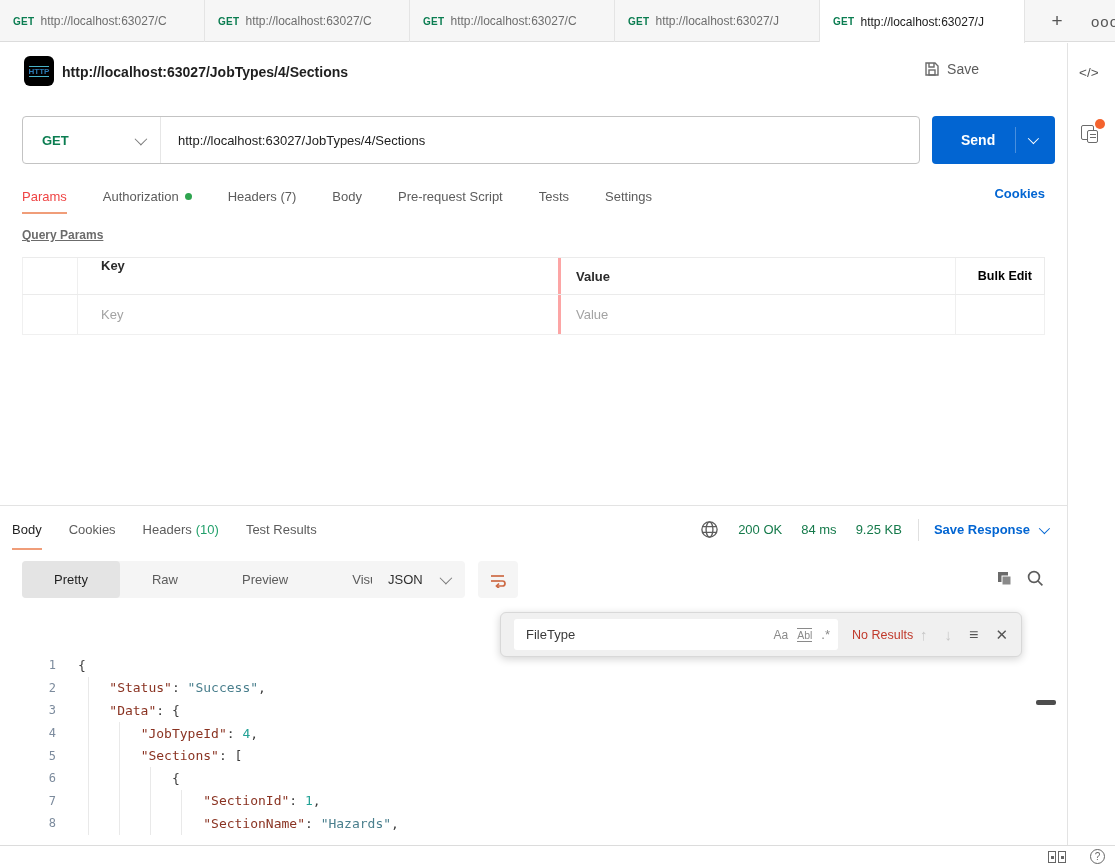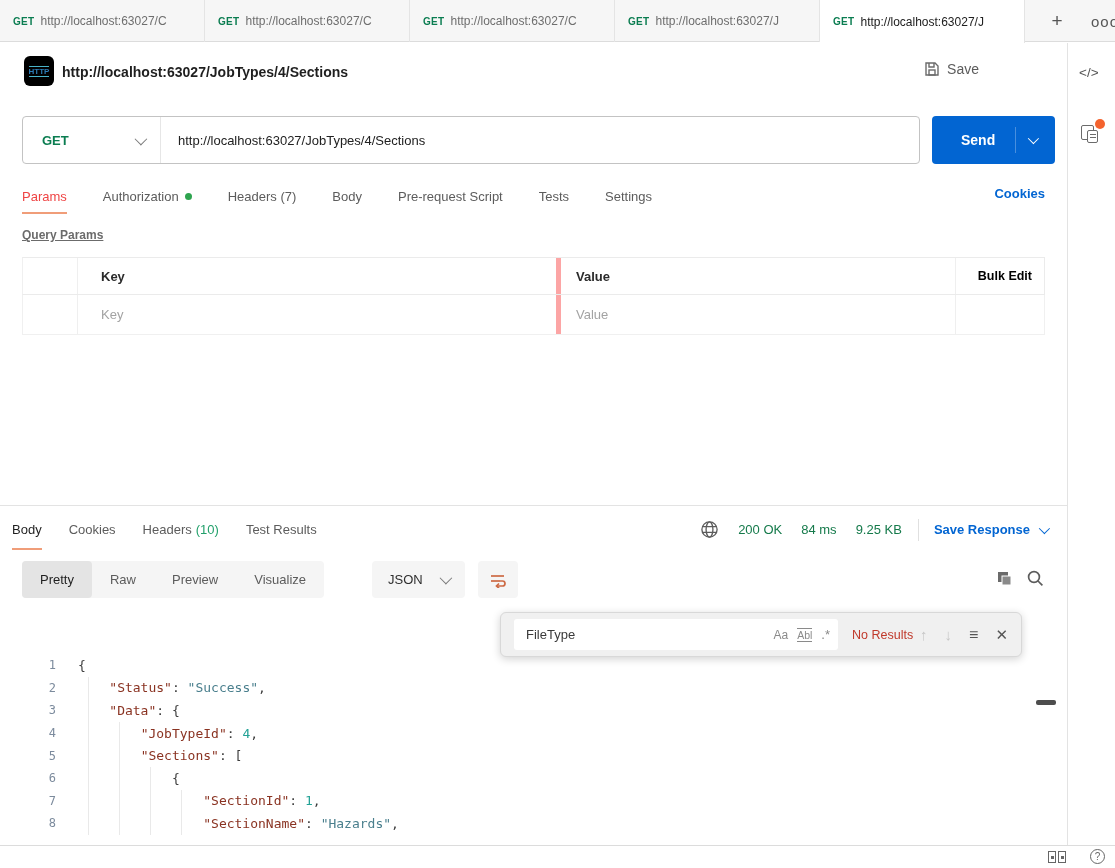--- a/index.html
+++ b/index.html
@@ -63,21 +63,21 @@
   .rtab.active:after { content:""; position:absolute; left:0; right:0; bottom:2px; height:2px; background:var(--underline-orange); }
   .gdot { width:7px; height:7px; border-radius:50%; background:var(--auth-dot); display:inline-block; }
   #cookies-link { position:absolute; right:70px; top:186px; color:var(--link-blue); font-size:13px; font-weight:600; cursor:pointer; }
 
   
   #qp-heading { position:absolute; left:22px; top:228px; font-size:12px; font-weight:600; color:#6b6b6b;text-decoration:underline; }
   #qp-table { position:absolute; left:22px; top:257px; width:1023px; }
   #qp-table .hrow { display:flex; height:38px; border:1px solid #ebebeb; border-left:1px solid #f0f0f0; }
   #qp-table .drow { display:flex; height:40px; border:1px solid #f0f0f0; border-top:0; }
   .c0 { width:55px; border-right:1px solid #efefef; }
-  .c1 { width:483px; border-right:5px solid #fca5a5; display:flex; align-items:center; padding-left:23px; }
+  .c1 { width:483px; border-right:3px solid #fca5a5; display:flex; padding-left:23px; }
   .c2 { width:395px; border-right:1px solid #efefef; display:flex; align-items:center; padding-left:15px; }
   .c3 { width:88px; display:flex; align-items:center; justify-content:flex-end; padding-right:12px; }
   .hdr-txt { font-size:13px; font-weight:600; color:#2b2b2b; }
   #bulk-edit { font-size:12.5px; font-weight:700; color:#000000; cursor:pointer;margin-left:18px; }
   .ph-input { border:0; outline:none; width:95%; font-size:13px; color:#212121; background:transparent; }
   .ph-input::placeholder { color:#a3a3a3; }
 
   
   #resp-divider { position:absolute; left:0; top:505px; width:1067px; height:1px; background:#e3e3e3; }
   #resp-tabs { position:absolute; left:12px; top:506px; height:47px; display:flex; align-items:center; gap:27px; }
@@ -85,21 +85,21 @@
   .resp-tab.active { color:#1f1f1f; font-weight:500; }
   .resp-tab.active:after { content:""; position:absolute; left:0; right:0; bottom:3px; height:2px; background:var(--underline-orange); }
   .cnt-green { color:var(--count-green); }
   #resp-meta { position:absolute; right:68px; top:506px; height:47px; display:flex; align-items:center; }
   #resp-meta .g { color:var(--status-green); font-size:13px; font-weight:500; margin-left:19px; }
   #resp-meta .vsep { width:1px; height:22px; background:#e0e0e0; margin-left:16px; }
   #save-response { color:var(--link-blue); font-size:13px; font-weight:600; margin-left:15px; display:flex; align-items:center; gap:9px; cursor:pointer; }
 
   
   #view-bar { position:absolute; left:22px; top:561px; height:37px; display:flex; background:#f5f5f5; border-radius:4px; }
-  .vtab { padding:0 18px; display:flex; align-items:center; color:#5c5c5c; font-size:13px; cursor:pointer; border-radius:4px; }
+  .vtab { padding:0 32px; display:flex; align-items:center; color:#5c5c5c; font-size:13px; cursor:pointer; border-radius:4px; }
   .vtab.active { background:#e4e4e4; color:#1f1f1f; font-weight:500; }
   #format-dd { position:absolute; left:372px; top:561px; height:37px; width:93px; background:#f5f5f5; border-radius:4px;
     display:flex; align-items:center; padding:0 16px; cursor:pointer; }
   #format-dd .f { font-size:13px; color:#2e2e2e; font-weight:500; margin-right:auto; }
   #wrap-btn { position:absolute; left:478px; top:561px; height:37px; width:40px; background:#f5f5f5; border-radius:4px;
     display:flex; align-items:center; justify-content:center; cursor:pointer; }
   #copy-btn { position:absolute; left:995px; top:569px; cursor:pointer; }
   #search-btn { position:absolute; left:1026px; top:569px; cursor:pointer; }
 
   

